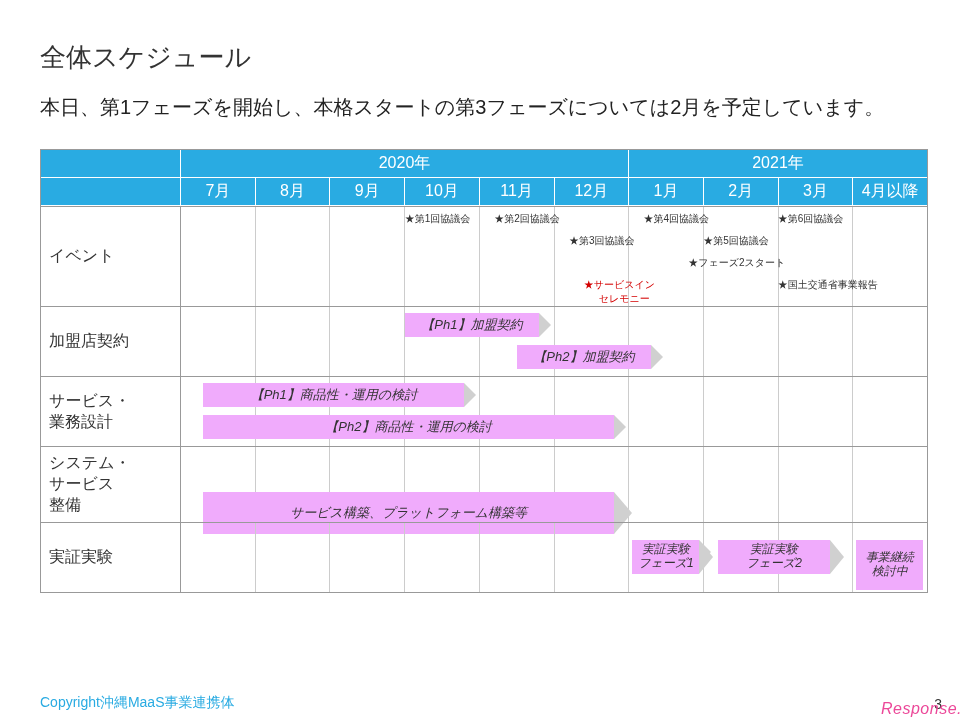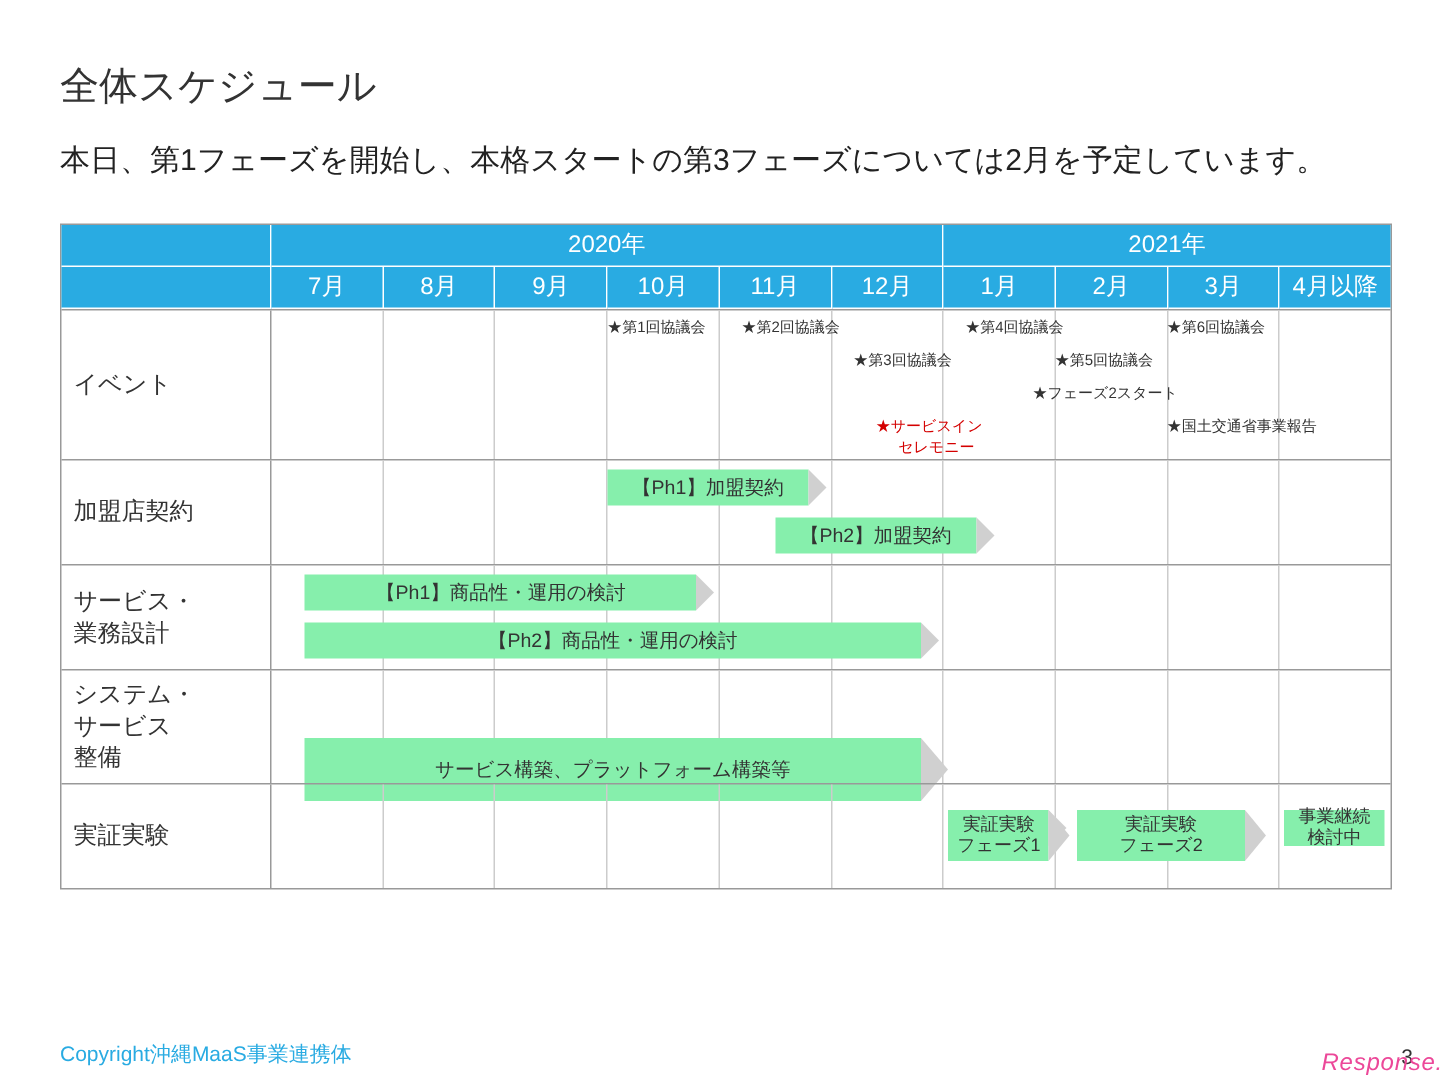--- a/index.html
+++ b/index.html
@@ -11,21 +11,21 @@
   .hdr-row { display: flex; }
   .hdr-cell { background: #29abe2; color: #fff; text-align: center; font-size: 16px; border-right: 1px solid #fff; border-bottom: 1px solid #fff; padding: 3px 0; }
   .row-head { width: 140px; flex: 0 0 140px; border-right: 1px solid #999; display: flex; align-items: center; padding: 0 8px; font-size: 16px; color: #333; }
   .cols { position: relative; flex: 1; display: flex; }
   .col { flex: 1; border-right: 1px solid #ccc; }
   .col:last-child { border-right: none; }
   .data-row { display: flex; border-top: 1px solid #999; position: relative; }
   .data-row .overlay { position: absolute; left: 140px; right: 0; top: 0; bottom: 0; }
   .ev { position: absolute; font-size: 10px; color: #333; white-space: nowrap; line-height: 1.2; }
   .ev.red { color: #d40000; }
-  .bar { position: absolute; background: #86efac; font-size: 13px; color: #333; display: flex; align-items: center; justify-content: center; height: 24px; }
+  .bar { position: absolute; background: #f0abfc; font-size: 13px; color: #333; display: flex; align-items: center; justify-content: center; height: 24px; font-style: italic; }
   .bar::after { content: ""; position: absolute; right: -12px; top: 0; width: 0; height: 0; border-top: 12px solid transparent; border-bottom: 12px solid transparent; border-left: 12px solid #d0d0d0; }
   .bar.tall { height: 42px; margin-top: 28px; }
   .bar.tall::after { right: -18px; border-top-width: 21px; border-bottom-width: 21px; border-left-width: 18px; }
   .bar.flat::after { display: none; }
   .bar.sm { font-size: 12px; text-align:center; line-height:1.15; }
   .footer { position: absolute; bottom: 8px; left: 40px; color: #29abe2; font-size: 14px; }
   .watermark { position: absolute; bottom: 2px; right: 6px; color: #ec4899; font-size: 16px; font-style: italic; letter-spacing: 0.5px; }
   .pagenum { position: absolute; bottom: 8px; right: 26px; color: #333; font-size: 14px; }
 </style>
 </head>
@@ -165,21 +165,21 @@
         <div class="bar sm" style="left:60.5%;width:9%;top:17px;height:34px;flex-direction:column;">
           <span>実証実験</span>
             <span>フェーズ1</span>
           <span style="position:absolute;right:-14px;top:0;border-top:17px solid transparent;border-bottom:17px solid transparent;border-left:14px solid #d0d0d0;width:0;height:0"></span>
         </div>
         <div class="bar sm flat" style="left:72%;width:15%;top:17px;height:34px;flex-direction:column;">
           <span>実証実験</span>
             <span>フェーズ2</span>
           <span style="position:absolute;right:-14px;top:0;border-top:17px solid transparent;border-bottom:17px solid transparent;border-left:14px solid #d0d0d0;width:0;height:0"></span>
         </div>
-        <div class="bar sm flat" style="left:90.5%;width:9%;top:17px;height:24px;flex-direction:column;">
+        <div class="bar sm flat" style="left:90.5%;width:9%;top:17px;height:50px;flex-direction:column;">
           <span>事業継続</span>
             <span>検討中</span>
         </div>
       </div>
     </div>
 
   </div>
 </div>
 
 <div class="footer">Copyright沖縄MaaS事業連携体</div>

